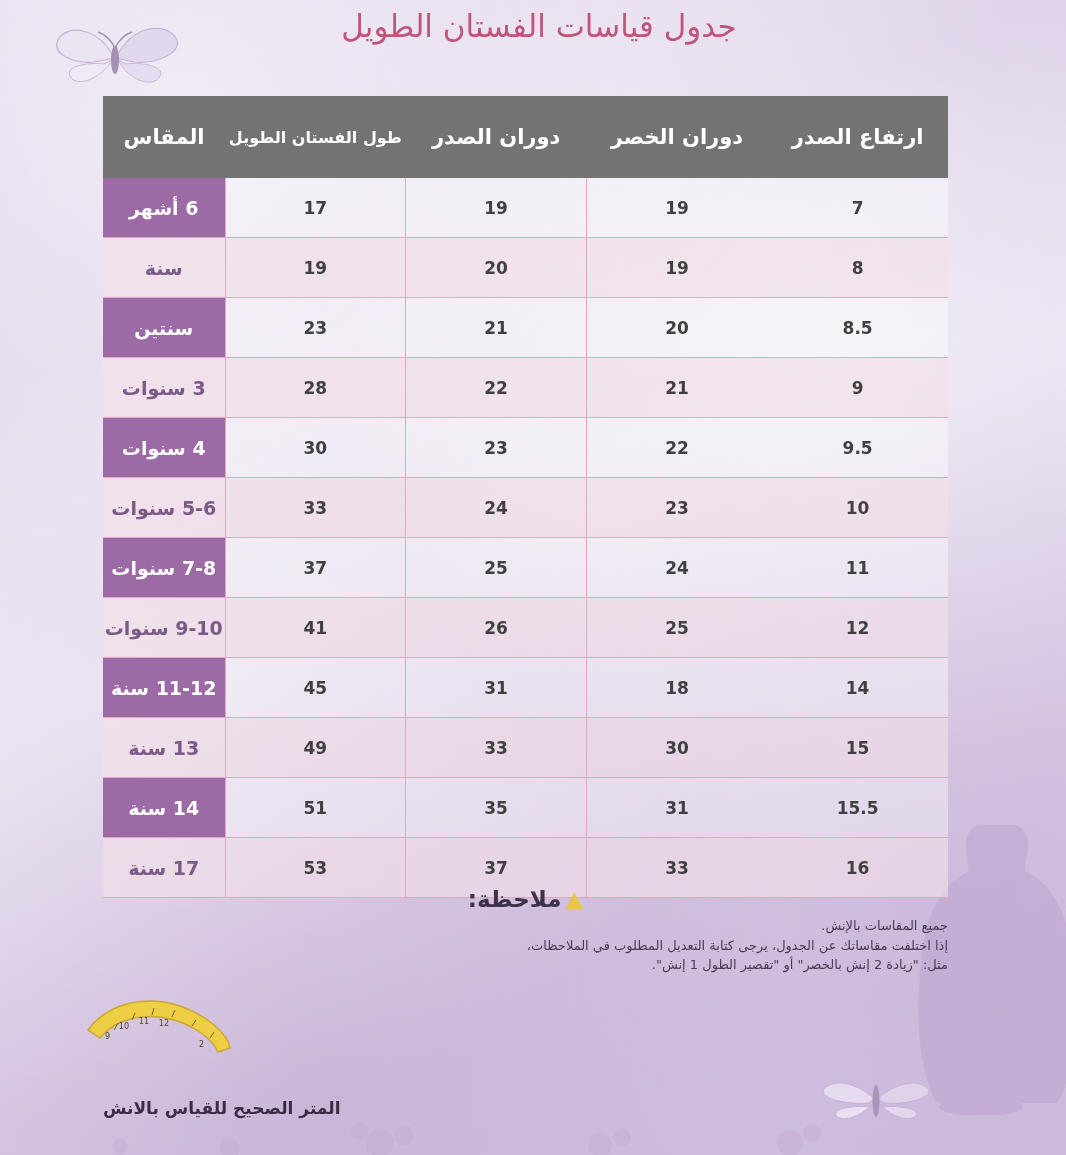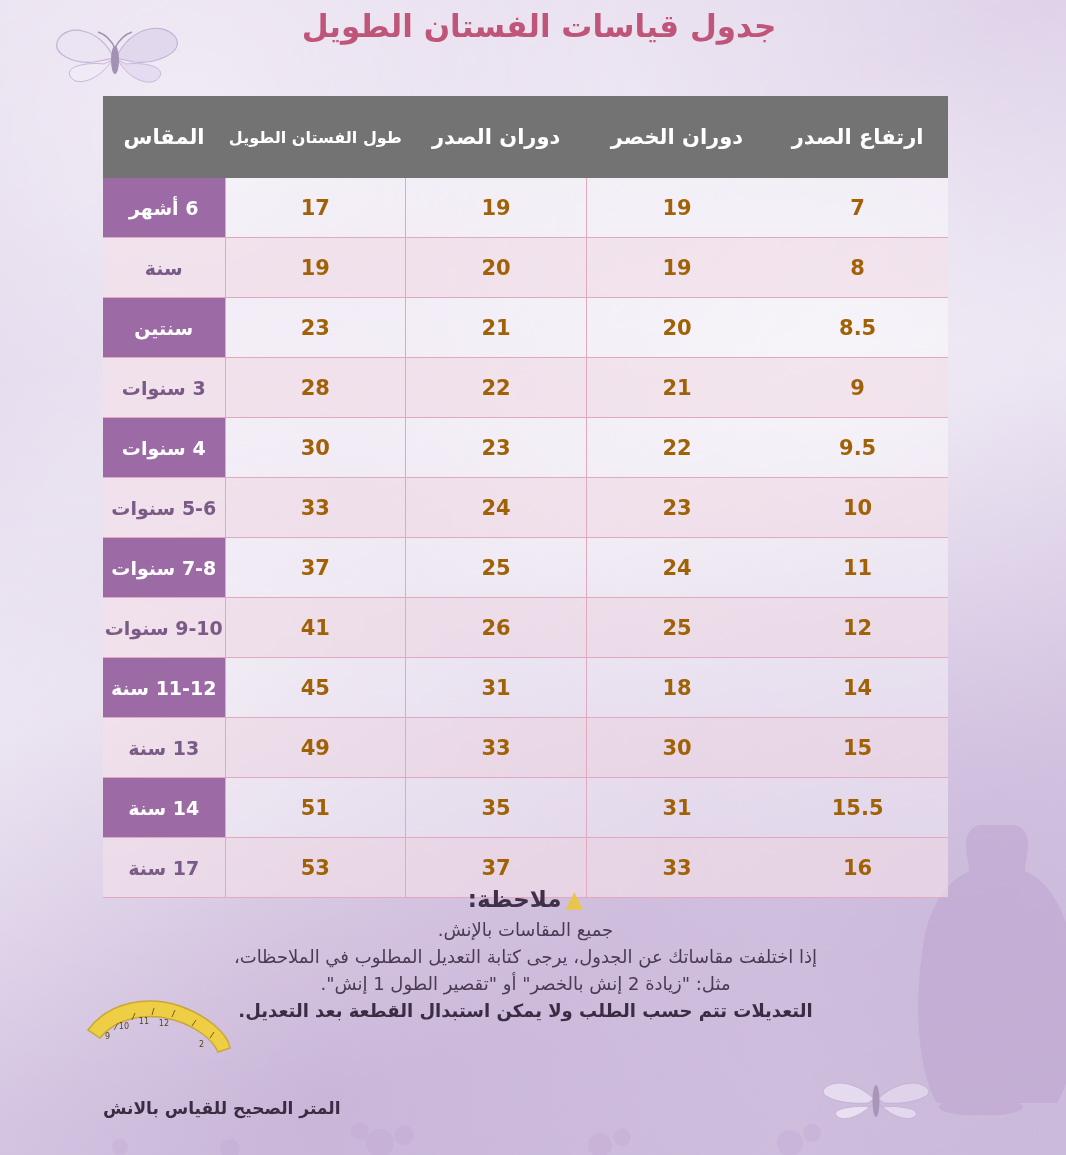--- a/index.html
+++ b/index.html
@@ -23,21 +23,21 @@
       radial-gradient(ellipse at 60% 10%, rgba(255,255,255,.30), transparent 40%),
       radial-gradient(ellipse at 30% 95%, rgba(171,142,190,.30), transparent 45%);
     pointer-events:none;
   }
   .page{position:relative;width:1066px;height:1155px;}
 
   
   .title{
     position:absolute;top:8px;left:0;right:0;
     text-align:center;
-    font-size:31px;font-weight:bold;
+    font-size:31px;font-weight:normal;
     color:#c0557a;
     letter-spacing:0px;
     padding-left:12px;
   }
 
   
   .butterfly{position:absolute;left:46px;top:14px;width:140px;height:82px;opacity:.92;}
   .dragonfly{position:absolute;right:130px;bottom:18px;width:120px;height:70px;opacity:.9;}
   .tape{position:absolute;left:80px;bottom:95px;width:160px;height:70px;opacity:.95;}
   .mannequin{position:absolute;right:0px;bottom:40px;width:170px;height:300px;opacity:.55;}
@@ -57,23 +57,23 @@
     vertical-align:middle;
     text-align:center;
     border:none;
   }
   thead th.small{font-size:16px;font-weight:bold;}
   thead th.sizecol{width:120px;}
   td{
     height:57px;
     text-align:center;
     vertical-align:middle;
-    font-size:21px;
+    font-size:17px;
     font-weight:bold;
-    color:#a16207;
+    color:#404040;
     border-bottom:1px solid #e0a9c0;
     border-left:1px solid #e0a9c0;
   }
   tr td:first-child{border-left:none;}
   tbody tr.odd td{background:rgba(255,255,255,0.40);}
   tbody tr.even td{background:rgba(244,225,233,0.62);margin-left:12px;}
   td.size{
     width:120px;
     font-size:19px;
     color:#5a3f66;
@@ -90,21 +90,21 @@
   .notes{
     position:absolute;right:118px;top:886px;width:845px;
     text-align:right;
     color:#4a3a52;
     direction:rtl;
   }
   .notes .head{
     font-size:23px;font-weight:bold;color:#3f3147;margin-bottom:4px;text-align:center;
   }
   .notes .head .flag{color:#e8c54b;margin-left:4px;}
-  .notes .line{font-size:18px;line-height:1.5;color:#4a3a52;text-align:center;}
+  .notes .line{font-size:13px;line-height:1.5;color:#4a3a52;}
   .notes .line.bold{font-weight:bold;color:#3a2d43;}
   .footer-note{
     position:absolute;right:118px;top:1098px;width:845px;
     text-align:left;font-size:17px;font-weight:bold;color:#3a2d43;
   }
 </style>
 </head>
 <body>
 
 <div class="page">
@@ -278,18 +278,17 @@
   </div>
 
   <div class="notes">
     <div class="head">
       <span class="flag">▲</span><span>ملاحظة:</span>
     </div>
     <div id="notes-lines">
         <div class="line">جميع المقاسات بالإنش.</div>
         <div class="line">إذا اختلفت مقاساتك عن الجدول، يرجى كتابة التعديل المطلوب في الملاحظات،</div>
         <div class="line">مثل: "زيادة 2 إنش بالخصر" أو "تقصير الطول 1 إنش".</div>
-        <div class="line bold">التعديلات تتم حسب الطلب ولا يمكن استبدال القطعة بعد التعديل.</div>
       </div>
   </div>
 
   <div class="footer-note">المتر الصحيح  للقياس بالانش</div>
 </div>
 
 </body></html>

